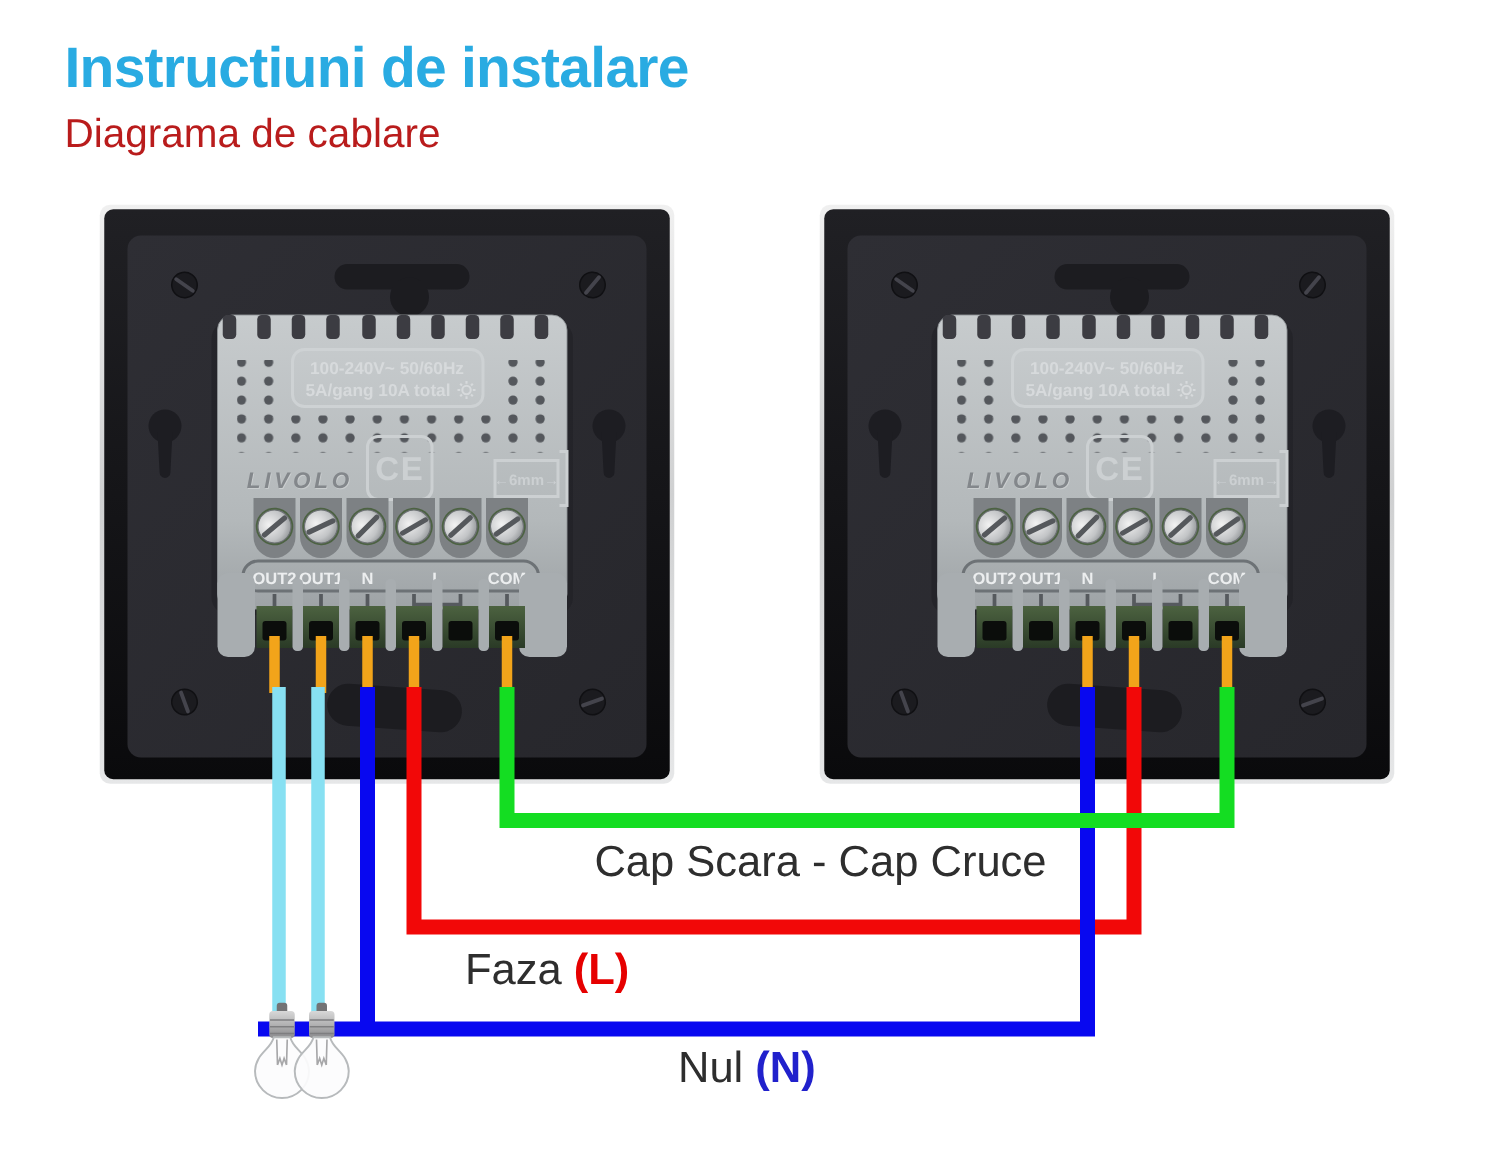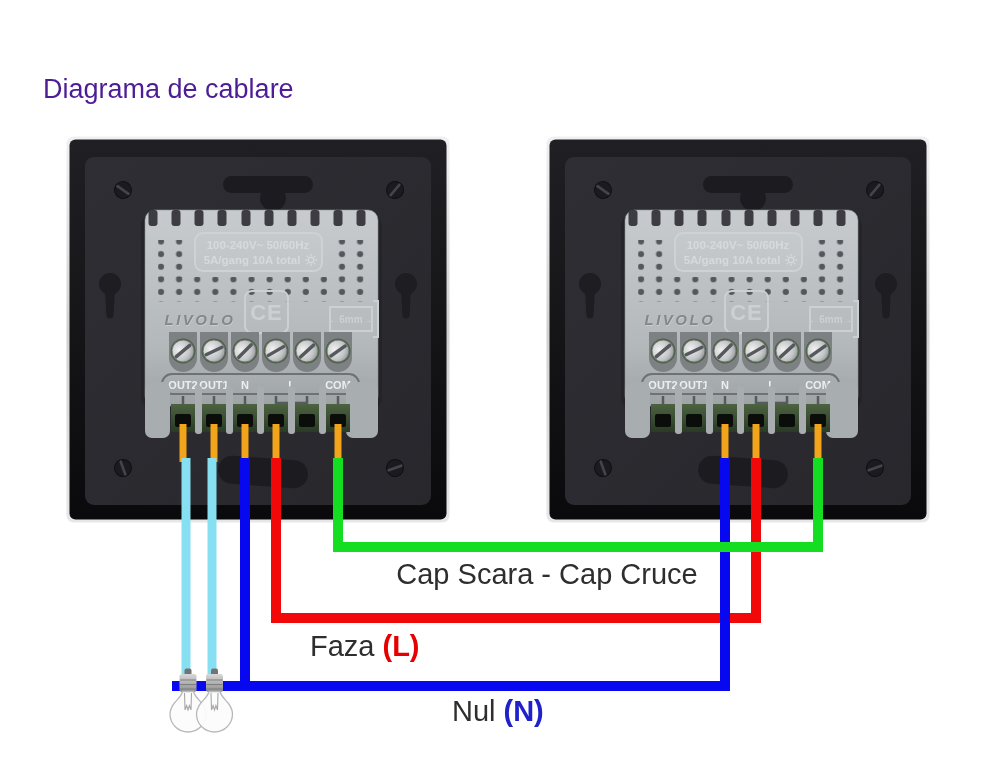--- a/index.html
+++ b/index.html
@@ -1,28 +1,29 @@
 <!DOCTYPE html>
 <html><head>
 <meta charset="utf-8">
 <style>
   html,body{margin:0;padding:0;background:#ffffff;}
   .page{position:relative;width:1000px;height:776px;background:#ffffff;overflow:hidden;
         font-family:"Liberation Sans",sans-serif;}
   .page-title{position:absolute;left:43px;top:27px;margin:0;font-size:38px;line-height:1.0;
         font-weight:bold;color:#29abe2;letter-spacing:-0.5px;}
   .page-subtitle{position:absolute;left:43px;top:76px;margin:0;font-size:27px;line-height:1.0;
-        font-weight:normal;color:#4c1d95;}
+        font-weight:normal;color:#b91c1c;}
   svg{position:absolute;left:0;top:0;}
   svg text{font-family:"Liberation Sans",sans-serif;}
 </style>
 </head>
 <body>
 
 <div class="page">
+  <h1 class="page-title">Instructiuni de instalare</h1>
   <h2 class="page-subtitle">Diagrama de cablare</h2>
 
   <svg width="1000" height="776" viewBox="0 0 1000 776">
     <defs>
       <linearGradient id="edgeGrad" x1="0" y1="0" x2="0" y2="1">
         <stop offset="0" stop-color="#f0f0f0"></stop>
           <stop offset="0.5" stop-color="#cfd0d1"></stop>
           <stop offset="1" stop-color="#e6e7e8"></stop>
       </linearGradient>
       <linearGradient id="frameGrad" x1="0" y1="0" x2="0" y2="1">

